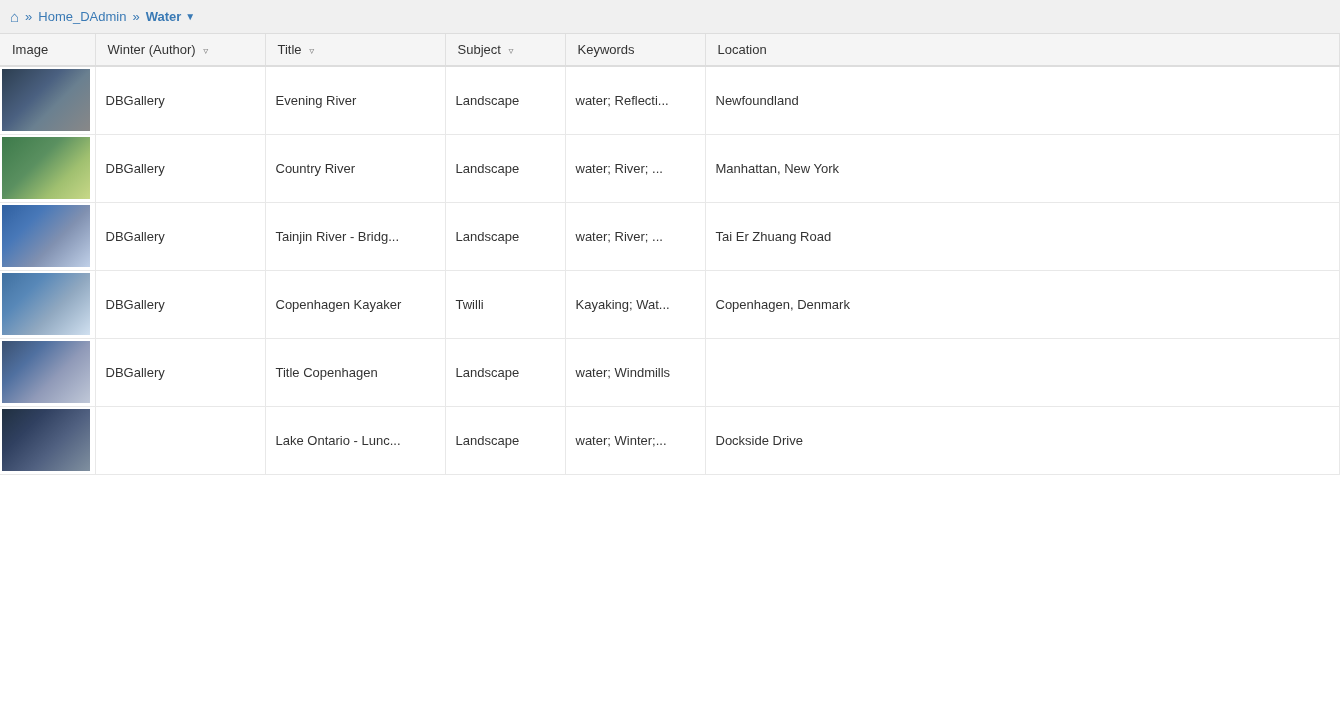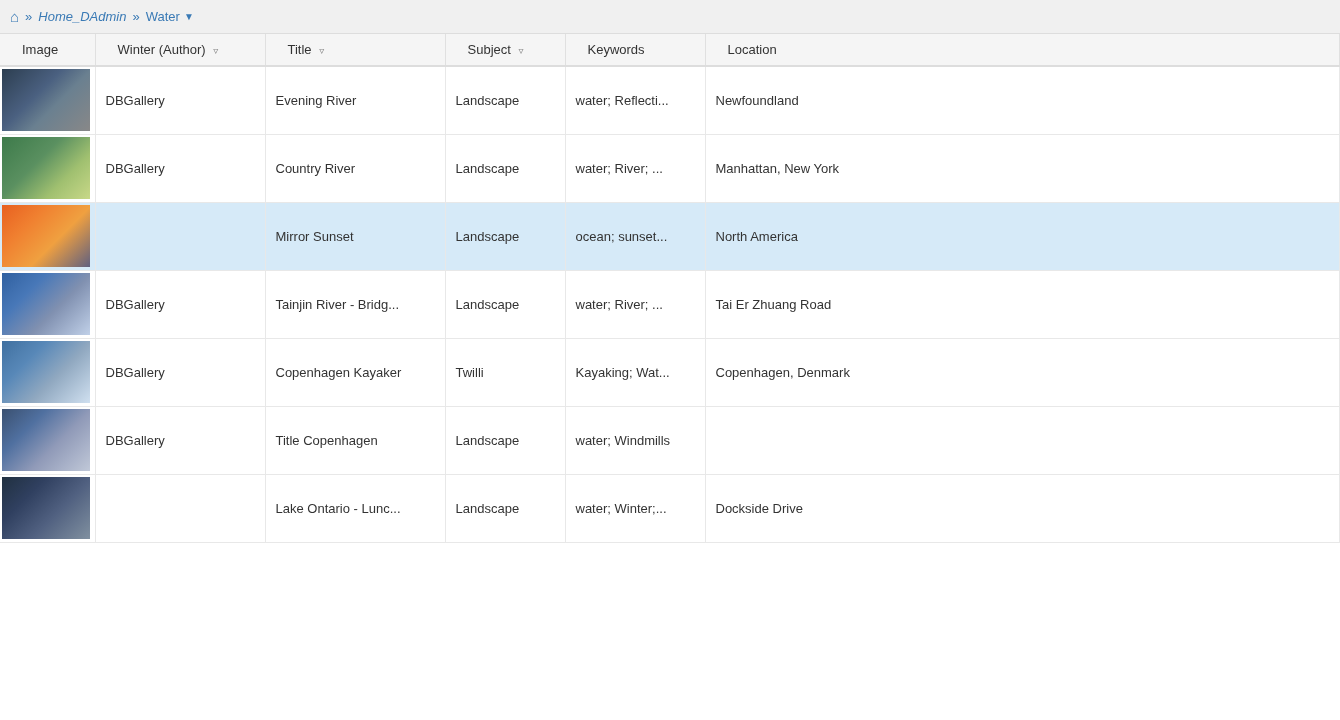--- a/index.html
+++ b/index.html
@@ -25,25 +25,24 @@
       font-size: 15px;
     }
     .breadcrumb-sep {
       color: #3a7ab5;
       font-size: 13px;
     }
     .breadcrumb-link {
       color: #3a7ab5;
       text-decoration: none;
       cursor: pointer;
-      font-style: italic;
     }
     .breadcrumb-current {
       color: #3a7ab5;
-      font-weight: normal;
+      font-weight: bold;
       display: flex;
       align-items: center;
       gap: 4px;
     }
     .breadcrumb-dropdown-icon {
       color: #3a7ab5;
       font-size: 10px;
       cursor: pointer;
     }
 
@@ -55,21 +54,21 @@
     table {
       width: 100%;
       border-collapse: collapse;
       table-layout: fixed;
     }
     thead tr {
       background: #f5f5f5;
       border-bottom: 2px solid #ddd;
     }
     th {
-      padding: 8px 22px;
+      padding: 8px 12px;
       text-align: left;
       font-weight: normal;
       color: #333;
       font-size: 13px;
       border-right: 1px solid #e0e0e0;
       white-space: nowrap;
       position: relative;
       user-select: none;
       cursor: pointer;
     }
@@ -204,30 +203,20 @@
         <tr>
           <td class="img-cell">
             <div class="thumb thumb-2"></div>
           </td>
           <td class="text-cell">DBGallery</td>
           <td class="text-cell">Country River</td>
           <td class="text-cell">Landscape</td>
           <td class="text-cell">water; River; ...</td>
           <td class="text-cell">Manhattan, New York</td>
         </tr>
-        <tr class="selected">
-          <td class="img-cell">
-            <div class="thumb thumb-4"></div>
-          </td>
-          <td class="text-cell"></td>
-          <td class="text-cell">Mirror Sunset</td>
-          <td class="text-cell">Landscape</td>
-          <td class="text-cell">ocean; sunset...</td>
-          <td class="text-cell">North America</td>
-        </tr>
         <tr>
           <td class="img-cell">
             <div class="thumb thumb-7"></div>
           </td>
           <td class="text-cell">DBGallery</td>
           <td class="text-cell">Tainjin River - Bridg...</td>
           <td class="text-cell">Landscape</td>
           <td class="text-cell">water; River; ...</td>
           <td class="text-cell">Tai Er Zhuang Road</td>
         </tr>

